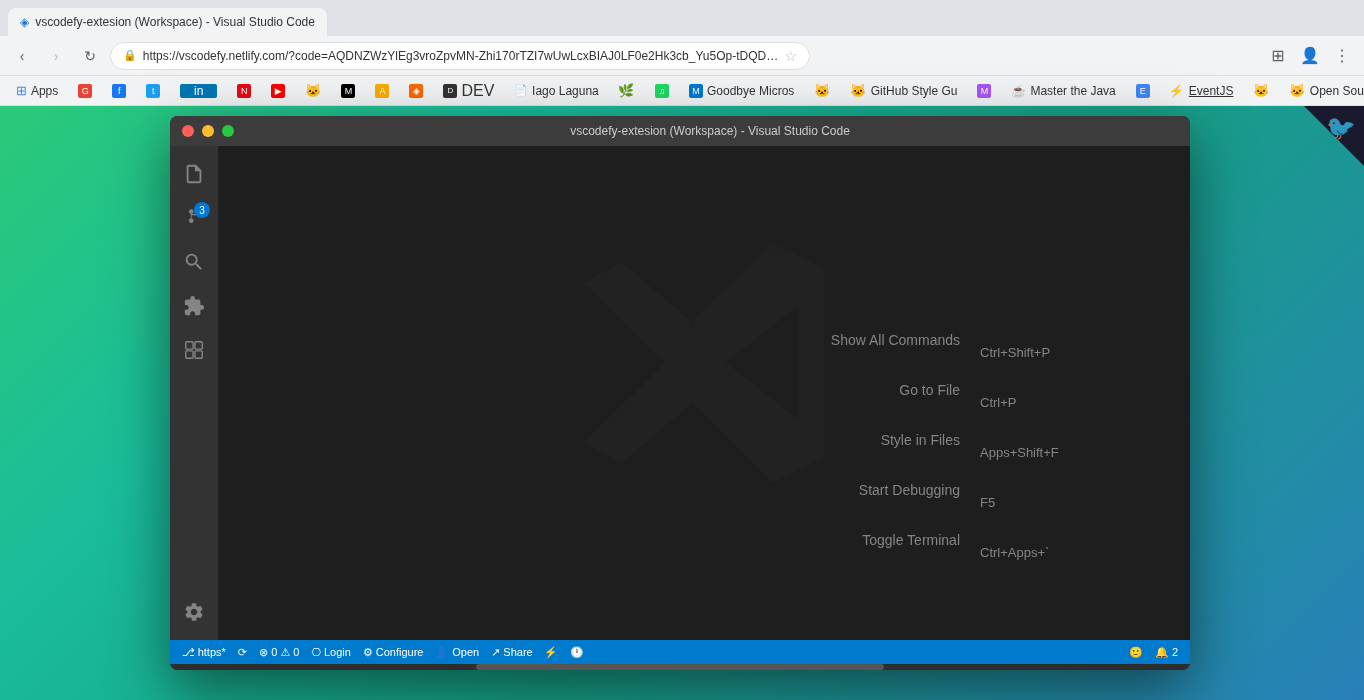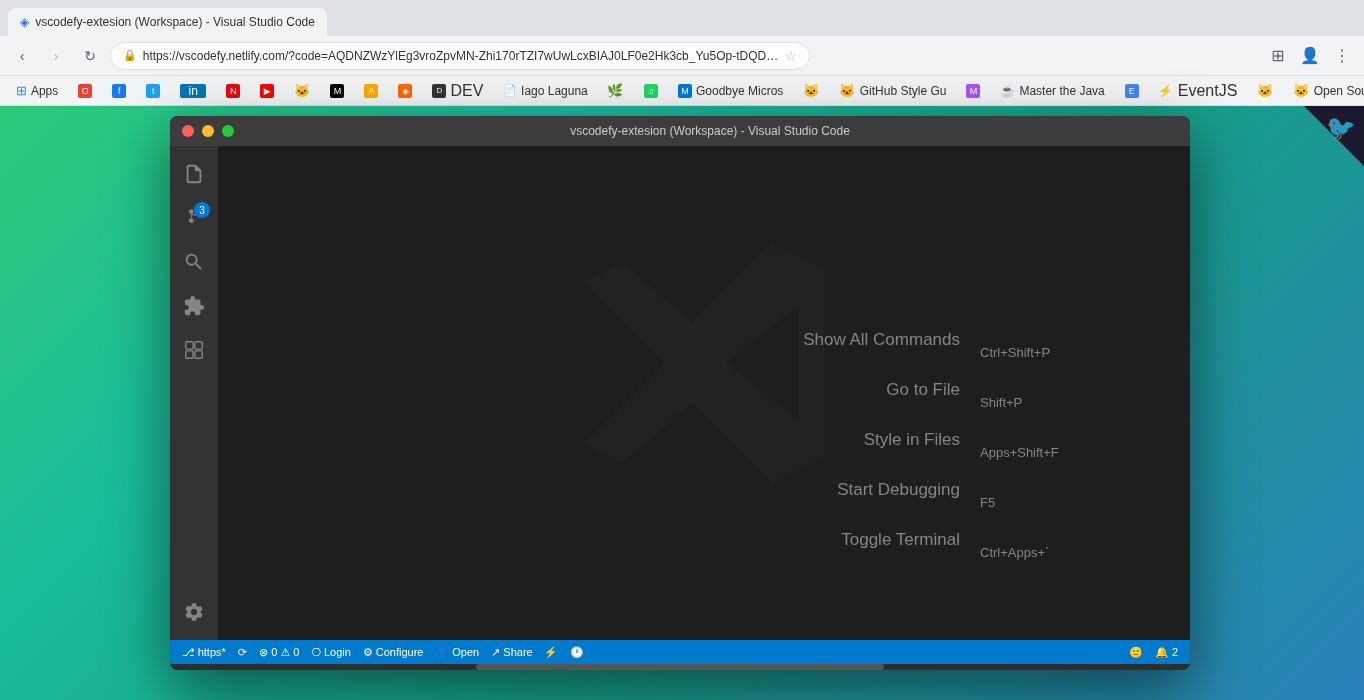--- a/index.html
+++ b/index.html
@@ -263,21 +263,21 @@
     }
 
     .command-row {
       display: flex;
       justify-content: flex-end;
       gap: 20px;
       align-items: center;
     }
 
     .command-name {
-      font-size: 17px;
+      font-size: 14px;
       color: #858585;
       text-align: left;
     }
 
     .command-shortcut {
       font-size: 13px;
       color: #858585;
       min-width: 90px;
       margin-top: 25px;
     }
@@ -387,21 +387,21 @@
 
     <div class="bookmark-item">
       <span style="display:inline-block;width:14px;height:14px;background:#1877f2;border-radius:2px;font-size:9px;color:white;text-align:center;line-height:14px;">f</span>
     </div>
 
     <div class="bookmark-item">
       <span style="display:inline-block;width:14px;height:14px;background:#1da1f2;border-radius:2px;font-size:9px;color:white;text-align:center;line-height:14px;">t</span>
     </div>
 
     <div class="bookmark-item">
-      <span style="display:inline-block;width:26px;height:14px;background:#0077b5;border-radius:2px;font-size:12px;color:white;text-align:center;line-height:14px;">in</span>
+      <span style="display:inline-block;width:37px;height:14px;background:#0077b5;border-radius:2px;font-size:12px;color:white;text-align:center;line-height:14px;">in</span>
     </div>
 
     <div class="bookmark-item">
       <span style="display:inline-block;width:14px;height:14px;background:#e50914;border-radius:2px;font-size:9px;color:white;text-align:center;line-height:14px;">N</span>
     </div>
 
     <div class="bookmark-item">
       <span style="display:inline-block;width:14px;height:14px;background:#ff0000;border-radius:2px;font-size:9px;color:white;text-align:center;line-height:14px;">▶</span>
     </div>
 
@@ -461,21 +461,21 @@
       <span style="font-size:12px;">☕</span>
       <span style="font-size:12px;">Master the Java</span>
     </div>
 
     <div class="bookmark-item">
       <span style="display:inline-block;width:14px;height:14px;background:#4285f4;border-radius:2px;font-size:9px;color:white;text-align:center;line-height:14px;">E</span>
     </div>
 
     <div class="bookmark-item">
       <span style="font-size:12px;color:#f97316;">⚡</span>
-      <span style="font-size:16px;">EventJS</span>
+      <span style="font-size:12px;text-decoration:underline;">EventJS</span>
     </div>
 
     <div class="bookmark-item">
       <span style="font-size:13px;">🐱</span>
     </div>
 
     <div class="bookmark-item">
       <span style="font-size:13px;">🐱</span>
       <span style="font-size:12px;">Open Source Gu</span>
     </div>
@@ -549,21 +549,21 @@
             </svg>
           </div>
 
           <div class="welcome-commands">
             <div class="command-row">
               <span class="command-name">Show All Commands</span>
               <span class="command-shortcut">Ctrl+Shift+P</span>
             </div>
             <div class="command-row">
               <span class="command-name">Go to File</span>
-              <span class="command-shortcut">Shift+P</span>
+              <span class="command-shortcut">Ctrl+P</span>
             </div>
             <div class="command-row">
               <span class="command-name">Style in Files</span>
               <span class="command-shortcut">Apps+Shift+F</span>
             </div>
             <div class="command-row">
               <span class="command-name">Start Debugging</span>
               <span class="command-shortcut">F5</span>
             </div>
             <div class="command-row">

